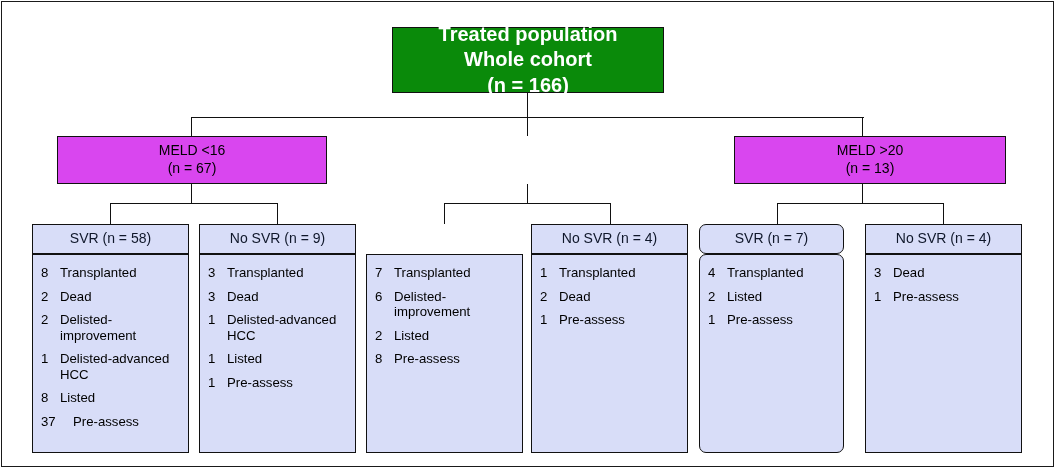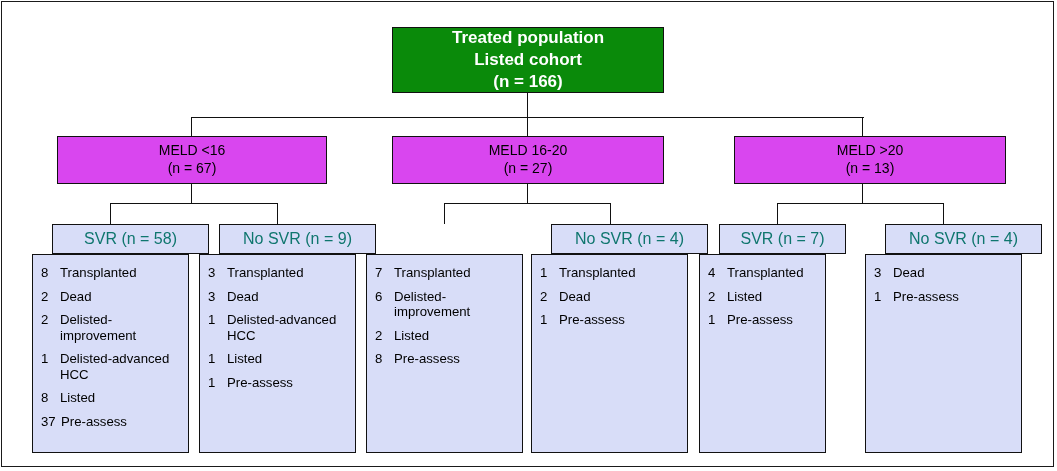--- a/index.html
+++ b/index.html
@@ -39,21 +39,21 @@
   }
 
   
   #root-box {
     left: 392px;
     top: 27px;
     width: 272px;
     height: 66px;
     background: #0a8a0a;
     color: #ffffff;
-    font-size: 17px;
+    font-size: 20px;
     font-weight: bold;
   }
   #root-box .line { display: block; }
 
   
   .meld-box {
     top: 136px;
     height: 48px;
     background: #d946ef;
     color: #000000;
@@ -62,58 +62,57 @@
   #meld-box-0 { left: 57px;  width: 270px; }
   #meld-box-1 { left: 392px; width: 272px; }
   #meld-box-2 { left: 734px; width: 272px; }
   .meld-box .line { display: block; }
 
   
   .svr-head {
     top: 224px;
     height: 30px;
     background: #d8ddf8;
-    color: #0f766e;
-    font-size: 16px;
-    margin-left: 20px;
+    color: #0f172a;
+    font-size: 14px;
   }
   
   .svr-body {
     top: 254px;
     height: 199px;
     background: #d8ddf8;
     color: #000000;
     display: block;
     padding: 10px 0 0 0;
     text-align: left;
   }
 
   .col-0 { left: 32px;  width: 157px; }
   .col-1 { left: 199px; width: 157px; align-items: center; }
   .col-2 { left: 366px; width: 157px; }
   .col-3 { left: 531px; width: 157px; }
-  .col-4 { left: 699px; width: 127px; }
+  .col-4 { left: 699px; width: 145px; border-radius: 7px; }
   .col-5 { left: 865px; width: 157px; }
 
   .entry {
     display: flex;
     align-items: flex-start;
     font-size: 13.2px;
     color: #000000;
     margin: 0 0 8px 0;
     padding-left: 8px;
     line-height: 1.18;
   }
   .entry .num {
     flex: 0 0 auto;
     min-width: 16px;
     text-align: left;
     margin-right: 3px;
   }
-  .entry .num.wide { min-width: 16px; margin-right: 4px; }
+  .entry .num.wide { min-width: 16px; margin-right: 16px; }
   .entry .lbl {
     flex: 1 1 auto;
     padding-right: 12px;
   }
 
   
   .ln {
     position: absolute;
     background: #111111;
   }
@@ -144,32 +143,28 @@
   <div class="ln v" style="left:444px; top:203px; height:21px;"></div>
   <div class="ln v" style="left:610px; top:203px; height:21px;"></div>
 
   <div class="ln v" style="left:862px; top:184px; height:19px;"></div>
   <div class="ln h" style="left:777px; top:203px; width:166px;"></div>
   <div class="ln v" style="left:777px; top:203px; height:21px;"></div>
   <div class="ln v" style="left:943px; top:203px; height:21px;"></div>
 
   <div class="box" id="root-box">
     <span class="line">Treated population</span>
-    <span class="line">Listed cohort</span>
+    <span class="line">Whole cohort</span>
     <span class="line">(n = 166)</span>
   </div>
 
   <div class="box meld-box" id="meld-box-0">
     <span class="line">MELD &lt;16</span>
     <span class="line">(n = 67)</span>
   </div>
-  <div class="box meld-box" id="meld-box-1">
-    <span class="line">MELD 16-20</span>
-    <span class="line">(n = 27)</span>
-  </div>
   <div class="box meld-box" id="meld-box-2">
     <span class="line">MELD &gt;20</span>
     <span class="line">(n = 13)</span>
   </div>
 
   <div class="box svr-head col-0">
     <span>SVR (n = 58)</span>
   </div>
   <div class="box svr-head col-1">
     <span>No SVR (n = 9)</span>

